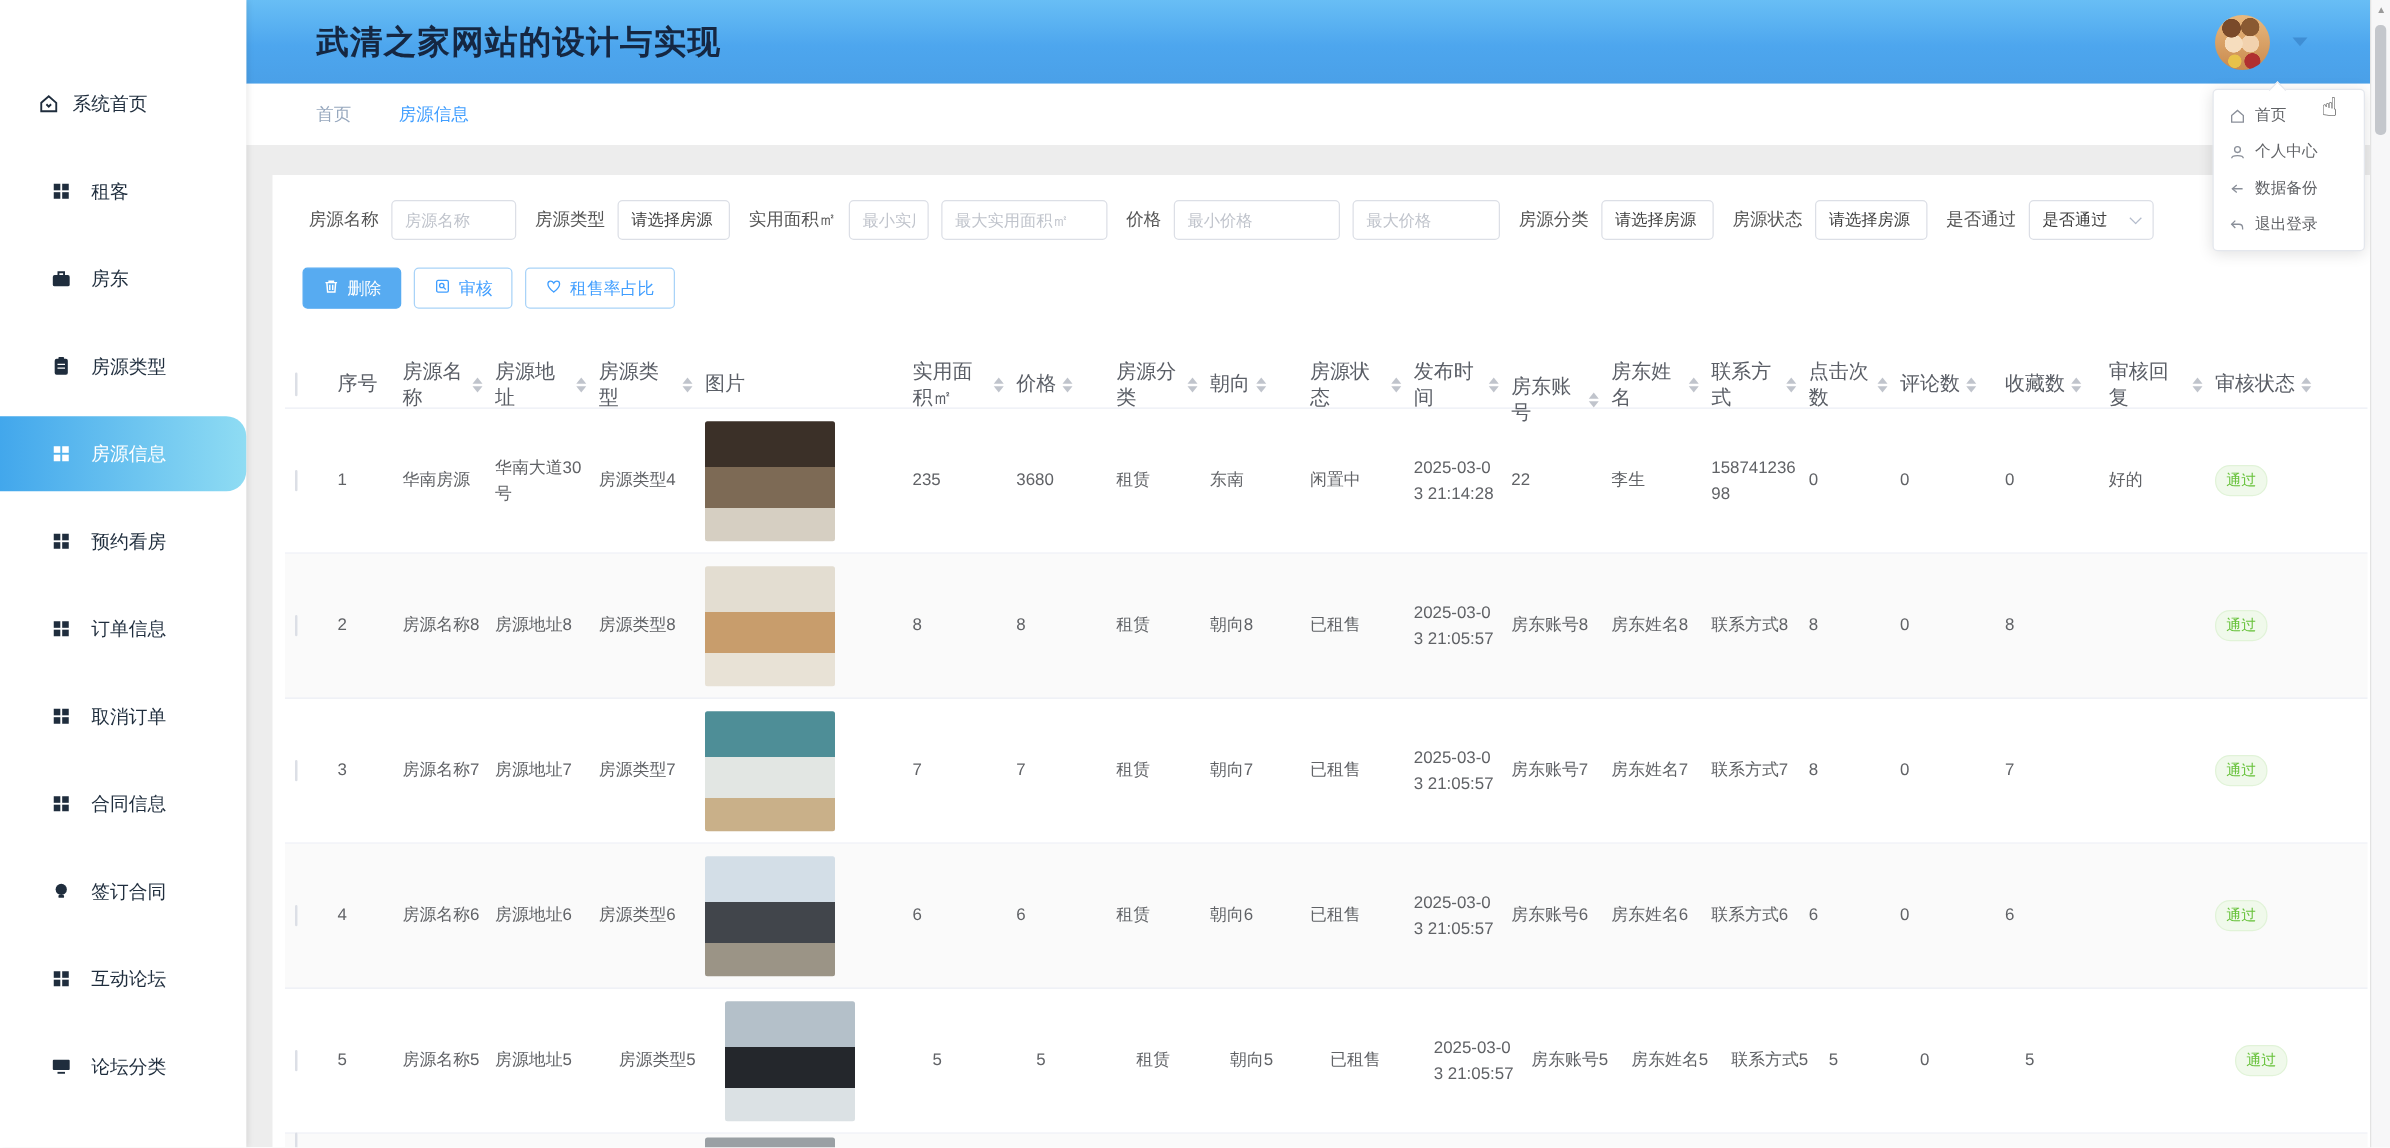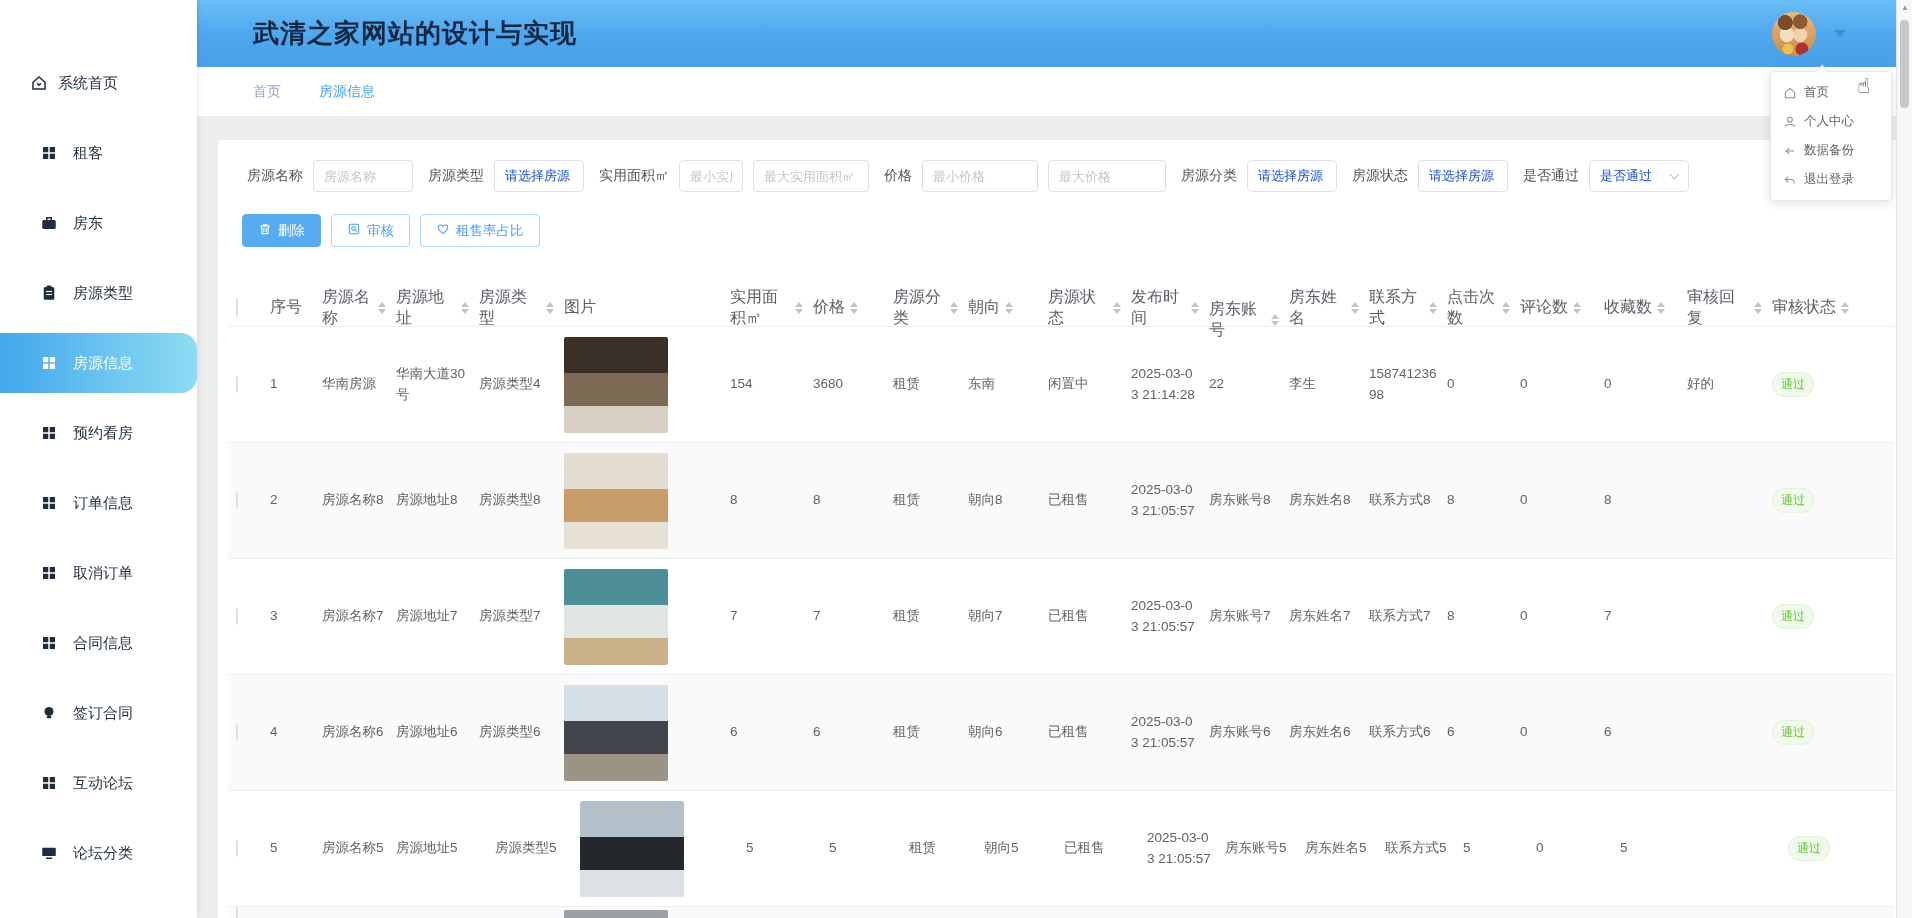--- a/index.html
+++ b/index.html
@@ -49,24 +49,24 @@
   .card { background:#fff; height:100%; padding:20px 10px; }
 
   
   .filters { display:flex; align-items:center; gap:10px; font-size:14px; color:#555; padding-left:14px; }
   .f-label { white-space:nowrap; margin-left:5px; }
   .f-input, .f-select { height:32px; border:1px solid #dcdfe6; border-radius:4px; background:#fff;
                         padding:0 10px; font-size:13px; color:#606266;
                         font-family:"Liberation Sans","DejaVu Sans",sans-serif; }
   .f-input::placeholder { color:#c0c4cc; }
   .f-select { display:flex; align-items:center; justify-content:space-between; cursor:pointer; }
-  .f-select .ph { color:#1d4ed8; white-space:nowrap; overflow:hidden; }
+  .f-select .ph { color:#404040; white-space:nowrap; overflow:hidden; }
   .chev { width:7px; height:7px; border-right:1px solid #b4bccc; border-bottom:1px solid #b4bccc;
           transform:rotate(45deg); margin:-3px 0 0 5px; flex:0 0 7px; }
-  .w100{width:100px} .w90{width:90px} .w75{width:64px} .w112{width:116px} .w118{width:118px}
+  .w100{width:100px} .w90{width:90px} .w75{width:64px} .w112{width:133px} .w118{width:118px}
 
   
   .toolbar { margin-top:22px; display:flex; gap:10px; padding-left:14px; }
   .btn { height:33px; border-radius:4px; display:inline-flex; align-items:center; gap:6px;
          font-size:13.5px; padding:0 15px; cursor:pointer; }
   .btn svg { width:14px; height:14px; }
   .btn-delete { background:#57abf1; border:1px solid #57abf1; color:#fff; }
   .btn-plain { background:#fff; border:1px solid #a9d3f8; color:#409eff; }
 
   
@@ -449,21 +449,21 @@
           <div class="tbody" id="tbody">
               <div class="trow">
                 <div style="flex: 0 0 40px; width: 40px;"><span class="cb"></span></div>
                 <div class="cell" style="flex: 0 0 52px; width: 52px;">1</div>
                 <div class="cell" style="flex: 0 0 74px; width: 74px;">华南房源</div>
                 <div class="cell" style="flex: 0 0 83px; width: 83px;">华南大道30号</div>
                 <div class="cell" style="flex: 0 0 85px; width: 85px;">房源类型4</div>
                 <div class="cell" style="flex: 0 0 166px; width: 166px;">
                   <div class="img" style="background: linear-gradient(rgb(59, 48, 40) 0%, rgb(59, 48, 40) 38%, rgb(125, 106, 85) 38%, rgb(125, 106, 85) 72%, rgb(214, 207, 194) 72%, rgb(214, 207, 194) 100%);"></div>
                 </div>
-                <div class="cell" style="flex: 0 0 83px; width: 83px;">154</div>
+                <div class="cell" style="flex: 0 0 83px; width: 83px;">235</div>
                 <div class="cell" style="flex: 0 0 80px; width: 80px;">3680</div>
                 <div class="cell" style="flex: 0 0 75px; width: 75px;">租赁</div>
                 <div class="cell" style="flex: 0 0 80px; width: 80px;">东南</div>
                 <div class="cell" style="flex: 0 0 83px; width: 83px;">闲置中</div>
                 <div class="cell" style="flex: 0 0 78px; width: 78px;">2025-03-03 21:14:28</div>
                 <div class="cell" style="flex: 0 0 80px; width: 80px;">22</div>
                 <div class="cell" style="flex: 0 0 80px; width: 80px;">李生</div>
                 <div class="cell" style="flex: 0 0 78px; width: 78px;">15874123698</div>
                 <div class="cell" style="flex: 0 0 73px; width: 73px;">0</div>
                 <div class="cell" style="flex: 0 0 84px; width: 84px;">0</div>

